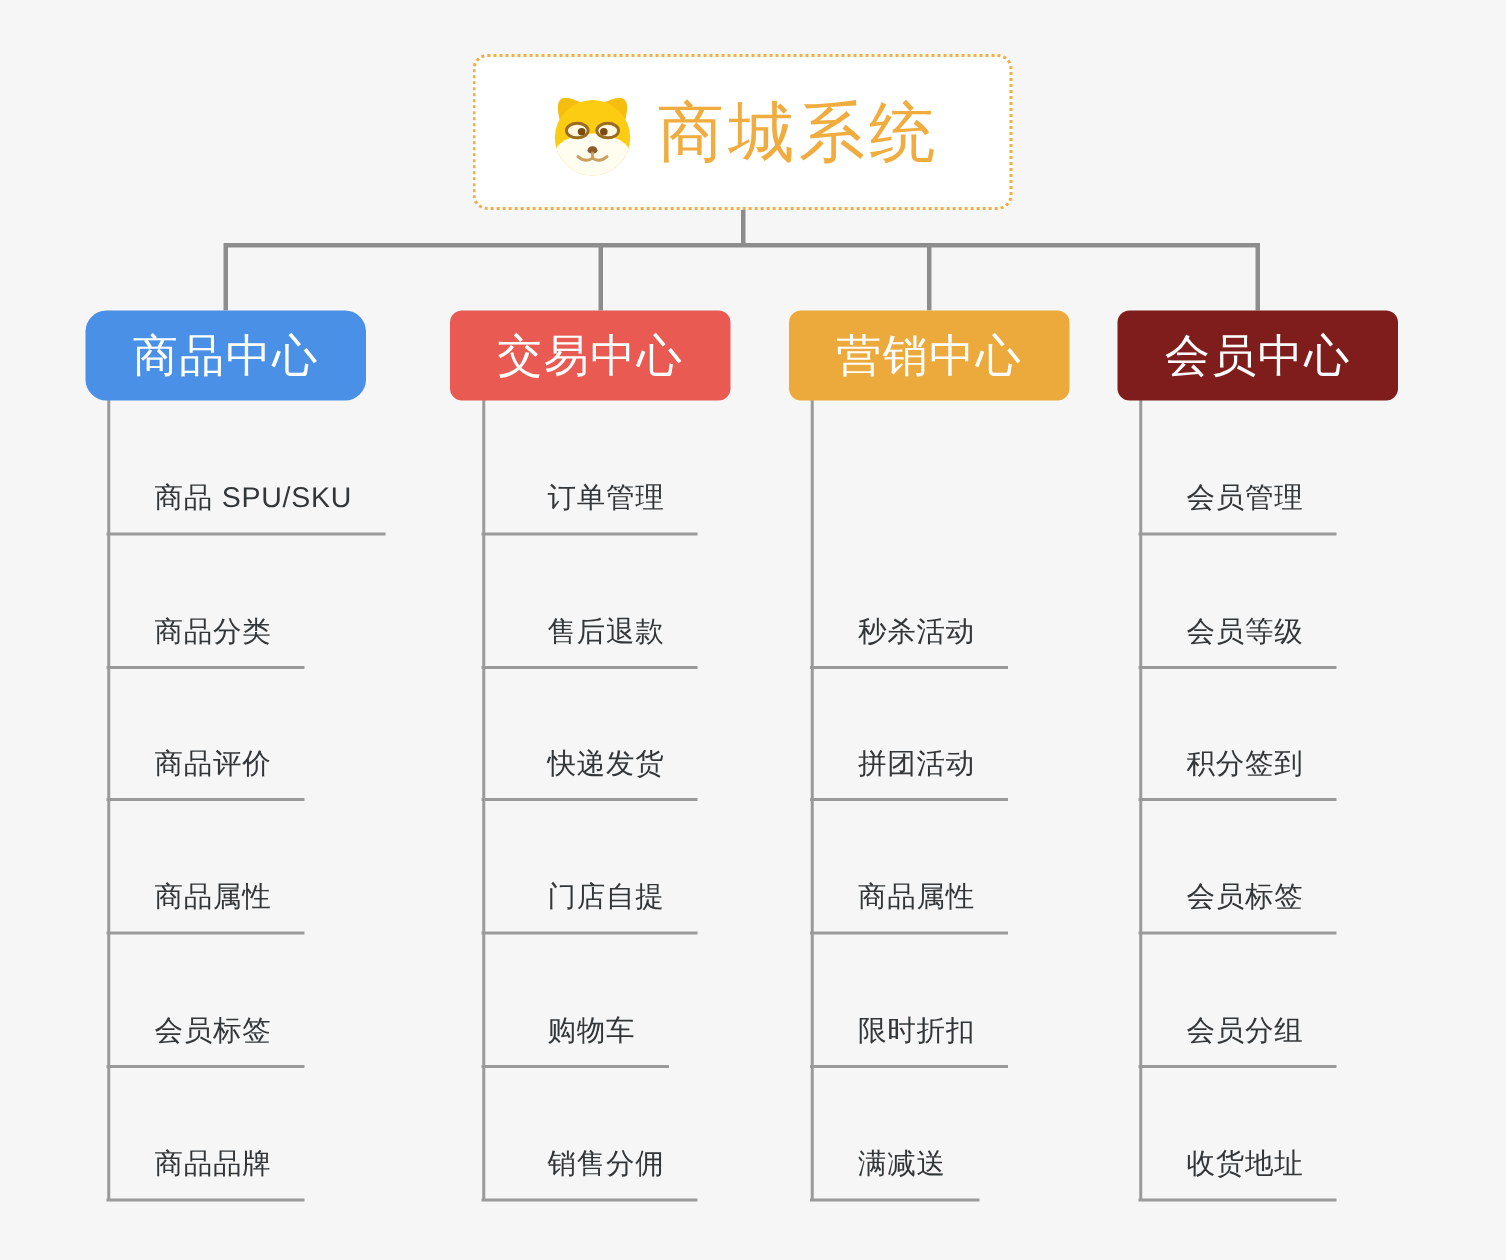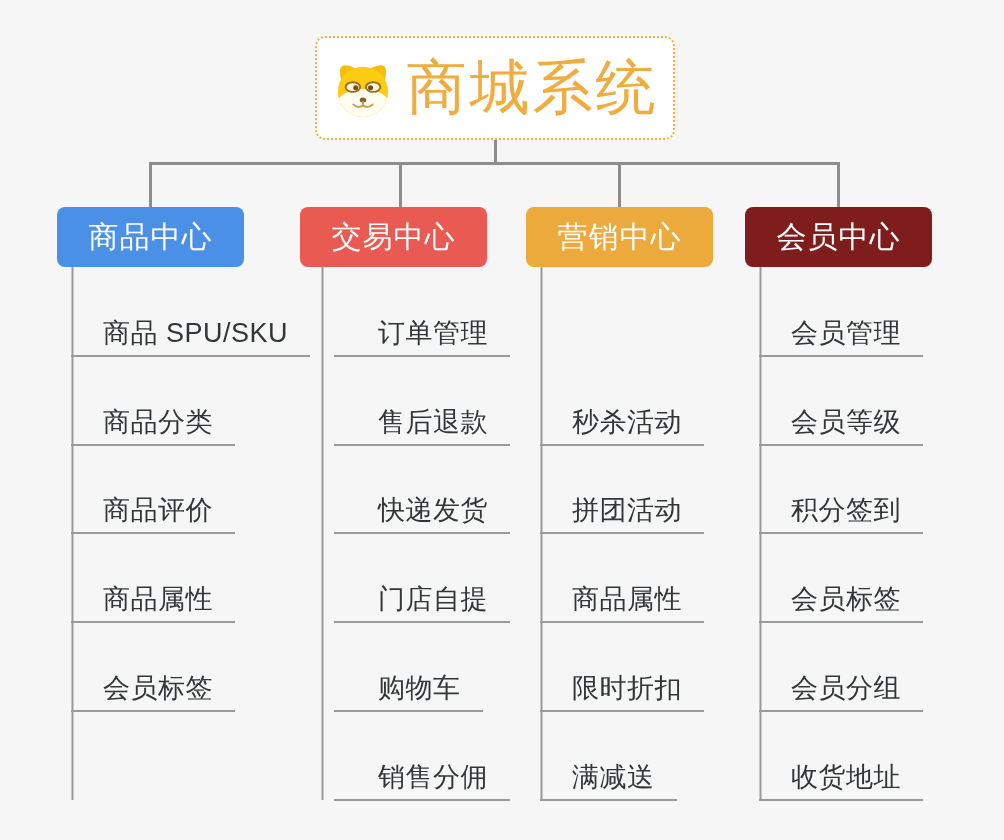--- a/index.html
+++ b/index.html
@@ -29,59 +29,59 @@
     background:#ffffff;
     border:2px dotted #f4ac44;
     border-radius:10px;
     box-sizing:border-box;
     display:flex;
     align-items:center;
     justify-content:center;
     gap:13px;
   }
   .root-title{
-    font-size:60px;
+    font-size:44px;
     letter-spacing:3px;
     color:#f0ac3e;
     font-weight:500;
     white-space:nowrap;
   }
   .doge{width:62px;height:58px;flex:0 0 auto;}
   
   .branch-h{
     position:absolute;
     top:207px;
     width:187px;height:60px;
     border-radius:8px;
     color:#ffffff;
     font-size:30px;
     letter-spacing:1px;
     display:flex;
     align-items:center;
     justify-content:center;
     white-space:nowrap;
   }
-  .b0{left:57px;background:#4a90e6;}
+  .b0{left:57px;background:#4a90e6;border-radius:14px;}
   .b1{left:300px;background:#e85a52;}
   .b2{left:526px;background:#eca93c;}
   .b3{left:745px;background:#7f1d1d;}
   
   .item{
     position:absolute;
     display:inline-block;
     white-space:nowrap;
-    font-size:27px;
+    font-size:19px;
     line-height:34px;
     letter-spacing:0.5px;
     color:#333639;
     padding:0 22px 5px 32px;
     border-bottom:2px solid #9a9a9a;
   }
   .c0{left:71px;}
-  .c1{left:334px;padding-left:44px;}
+  .c1{left:321px;padding-left:44px;}
   .c2{left:540px;}
   .c3{left:759px;}
   .r0{top:316px;}
   .r1{top:405px;}
   .r2{top:493px;}
   .r3{top:582px;}
   .r4{top:671px;}
   .r5{top:760px;}
 </style>
 </head>
@@ -120,20 +120,21 @@
   <div class="branch-h b0">商品中心</div>
   <div class="branch-h b1">交易中心</div>
   <div class="branch-h b2">营销中心</div>
   <div class="branch-h b3">会员中心</div>
 
   <div class="item c0 r0">商品 SPU/SKU</div>
   <div class="item c0 r1">商品分类</div>
   <div class="item c0 r2">商品评价</div>
   <div class="item c0 r3">商品属性</div>
   <div class="item c0 r4">会员标签</div>
+  <div class="item c0 r5">商品品牌</div>
 
   <div class="item c1 r0">订单管理</div>
   <div class="item c1 r1">售后退款</div>
   <div class="item c1 r2">快递发货</div>
   <div class="item c1 r3">门店自提</div>
   <div class="item c1 r4">购物车</div>
   <div class="item c1 r5">销售分佣</div>
 
   <div class="item c2 r1">秒杀活动</div>
   <div class="item c2 r2">拼团活动</div>

